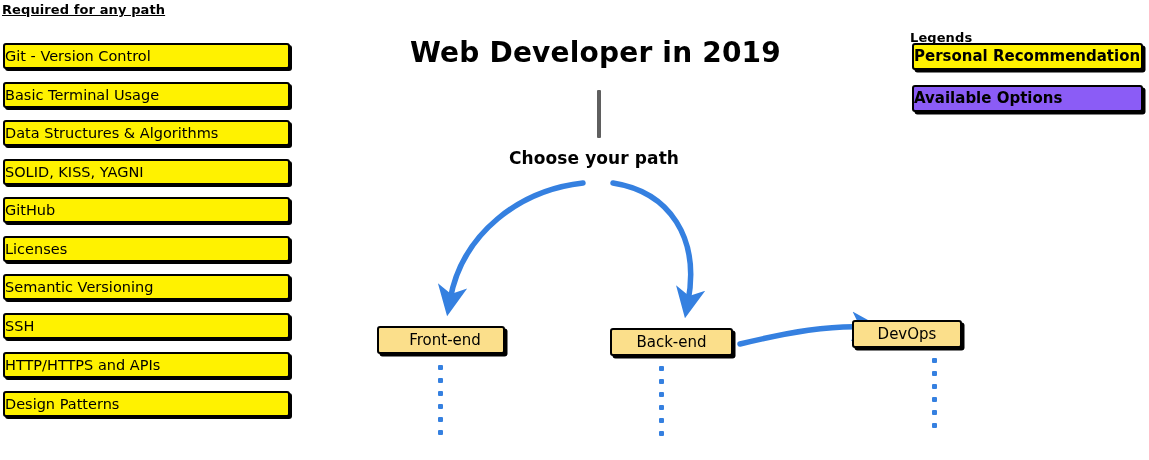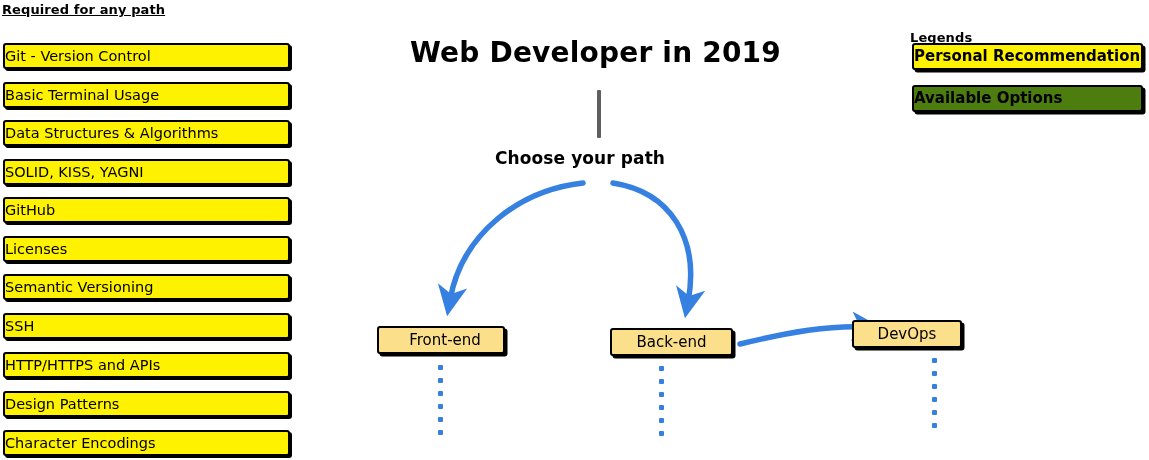--- a/index.html
+++ b/index.html
@@ -73,21 +73,21 @@
     position: absolute;
     left: 597px;
     top: 90px;
     width: 4px;
     height: 48px;
     background: #5F5F5F;
     border-radius: 1px;
   }
   #choose-path-label {
     position: absolute;
-    left: 450px;
+    left: 464px;
     top: 148px;
     width: 260px;
     text-align: center;
     font-size: 17px;
     font-weight: bold;
     letter-spacing: 0.1px;
     color: #000;
     white-space: nowrap;
   }
 
@@ -174,21 +174,21 @@
     justify-content: flex-start;
     font-weight: bold;
   }
   .legend-box .legend-label {
     font-size: 15px;
     line-height: 1;
     color: #000;
     white-space: nowrap;
   }
   #legend-recommendation { top: 43px; background: #FFF200; }
-  #legend-options        { top: 85px; background: #4d7c0f; }
+  #legend-options        { top: 85px; background: #8b5cf6; }
 </style>
 </head>
 <body>
 
 <div id="required-column">
   <div id="required-heading">Required for any path</div>
 
   <div class="req-box" style="top:43px">
     <span class="req-label">Git - Version Control</span>
   </div>
@@ -211,23 +211,20 @@
     <span class="req-label">Semantic Versioning</span>
   </div>
   <div class="req-box" style="top:313px">
     <span class="req-label">SSH</span>
   </div>
   <div class="req-box" style="top:352px">
     <span class="req-label">HTTP/HTTPS and APIs</span>
   </div>
   <div class="req-box" style="top:391px">
     <span class="req-label">Design Patterns</span>
-  </div>
-  <div class="req-box" style="top:430px">
-    <span class="req-label">Character Encodings</span>
   </div>
 </div>
 
 <div id="diagram-title">Web Developer in 2019</div>
 <div id="title-stem"></div>
 <div id="choose-path-label">Choose your path</div>
 
 <svg id="arrows-layer" viewBox="0 0 1149 460" xmlns="http://www.w3.org/2000/svg">
   <defs>
     <marker id="bluehead" markerWidth="6" markerHeight="6" refX="2.6" refY="3" orient="auto" markerUnits="strokeWidth">

